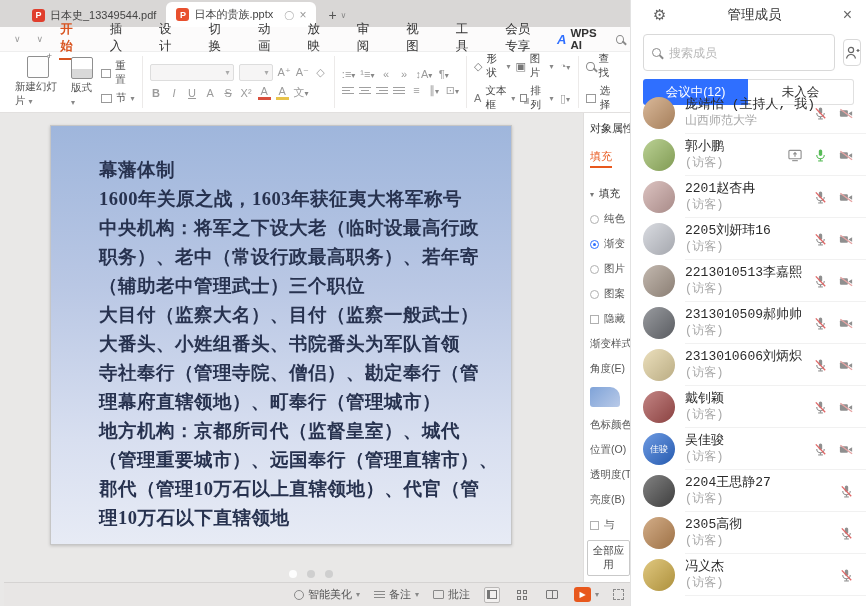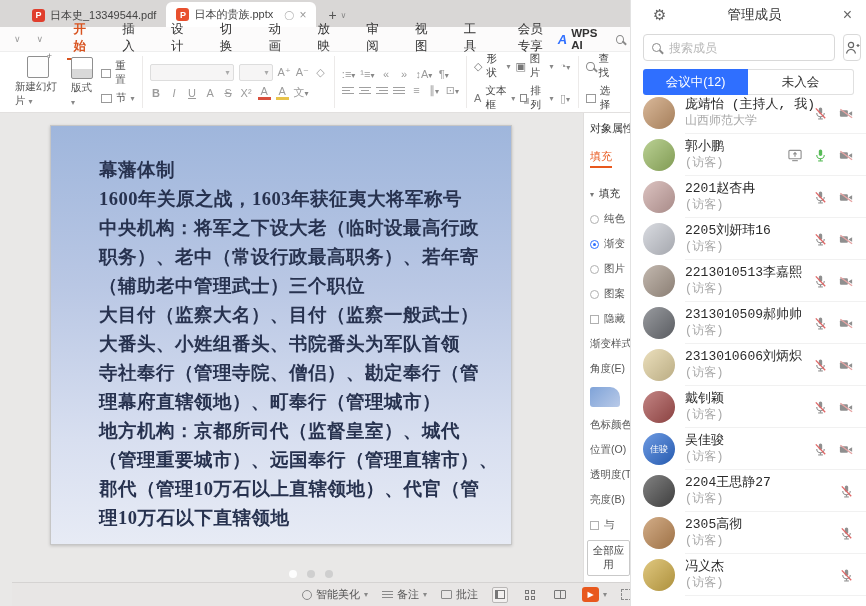--- a/index.html
+++ b/index.html
@@ -14,21 +14,21 @@
   .ficon{width:13px;height:13px;border-radius:3px;color:#fff;font-size:9px;font-weight:bold;display:inline-flex;align-items:center;justify-content:center;flex:0 0 13px;}
   .ficon.pdf{background:#e03e2d;}
   .ficon.ppt{background:#e8502e;}
   .tab-pin{color:#b0b0b0;font-size:9px;margin-left:auto;}
   .tab-close{color:#999;font-size:12px;}
   .newtab{display:flex;align-items:center;gap:4px;font-size:14px;color:#555;margin:0 0 4px 12px;}
   .newtab .sm{font-size:8px;color:#888;}
 
   .menubar{height:25px;background:#fcfbfb;display:flex;align-items:center;padding:0 6px;border-bottom:1px solid #eee;}
   .mchev{color:#9a9a9a;font-size:9px;margin:0 8px;}
-  .menu-items{display:flex;gap:29px;margin-left:16px;text-align:right;}
+  .menu-items{display:flex;gap:29px;margin-left:8px;}
   .menu-item{font-size:12.5px;color:#333;padding:3px 1px;}
   .menu-item.active{color:#d8531f;font-weight:bold;border-bottom:2px solid #d8531f;}
   .wpsai{display:flex;align-items:center;gap:4px;margin-left:14px;font-size:11.5px;font-weight:bold;color:#333;}
   .ai-logo{color:#2f6fff;font-weight:bold;font-style:italic;font-size:13px;}
   .mag{width:9px;height:9px;border:1.5px solid #8a8a8a;border-radius:50%;position:relative;display:inline-block;}
   .mag::after{content:'';position:absolute;width:5px;height:1.5px;background:#8a8a8a;transform:rotate(45deg);right:-4px;bottom:-1px;}
   .menubar .mag{margin-left:12px;}
 
   .ribbon{height:61px;background:#fff;border-bottom:1px solid #e2e0df;display:flex;align-items:stretch;padding:4px 6px;overflow:hidden;}
   .rgroup{display:flex;padding:0 7px;border-right:1px solid #eceae9;align-items:center;gap:6px;}
@@ -80,21 +80,21 @@
   .rd.on::after{content:'';position:absolute;left:2px;top:2px;right:2px;bottom:2px;border-radius:50%;background:#2f6fff;}
   .cbx{width:9px;height:9px;border:1px solid #b0b0b0;display:inline-block;flex:0 0 9px;background:#fff;}
   .swatch{width:30px;height:20px;border-radius:3px 10px 3px 3px;background:linear-gradient(135deg,#7fa3d8,#b9cae8);display:inline-block;}
   .apply-all{position:absolute;bottom:6px;left:3px;background:#fff;border:1px solid #c9c9c9;border-radius:2px;font-size:10.5px;color:#444;padding:3px 4px;font-family:inherit;}
 
   .notesbar{position:absolute;left:0;top:566px;width:583px;height:16px;background:#e3e1e0;border-top:1px solid #d2d0cf;font-size:11px;color:#9a9a9a;display:flex;align-items:center;padding-left:2px;}
   .dots{position:absolute;left:289px;top:570px;display:flex;gap:10px;}
   .dot{width:8px;height:8px;border-radius:50%;background:#fdfdfd;}
   .dot.dim{background:#cfcfcf;}
 
-  .statusbar{position:absolute;left:12px;bottom:0;width:630px;height:24px;background:#e8e6e5;border-top:1px solid #d5d3d2;display:flex;align-items:center;justify-content:flex-end;gap:14px;padding-right:10px;font-size:11px;color:#555;}
+  .statusbar{position:absolute;left:4px;bottom:0;width:630px;height:24px;background:#e8e6e5;border-top:1px solid #d5d3d2;display:flex;align-items:center;justify-content:flex-end;gap:14px;padding-right:10px;font-size:11px;color:#555;}
   .sb-item{display:flex;align-items:center;gap:4px;}
   .sb-circ{width:10px;height:10px;border:1.3px solid #8a8a8a;border-radius:50%;display:inline-block;}
   .sb-lines{width:11px;display:inline-flex;flex-direction:column;gap:2px;}
   .sb-lines i{height:1px;background:#8a8a8a;}
   .sb-rect{width:11px;height:9px;border:1px solid #8a8a8a;border-radius:1px;display:inline-block;}
   .view-ic{width:16px;height:16px;display:flex;align-items:center;justify-content:center;border:1px solid transparent;border-radius:2px;}
   .view-ic.sel{border-color:#b9b7b6;background:#f2f0ef;}
   .v-normal{width:10px;height:9px;border:1px solid #777;border-left-width:3px;}
   .grid4{width:10px;height:10px;display:grid;grid-template-columns:4px 4px;grid-template-rows:4px 4px;gap:2px;}
   .grid4 i{background:transparent;border:1px solid #777;}
@@ -103,21 +103,21 @@
   .playbtn{width:17px;height:15px;background:#e8581d;border-radius:3px;color:#fff;font-size:8px;display:flex;align-items:center;justify-content:center;}
   .fsq{width:11px;height:11px;border:1px dashed #8a8a8a;display:inline-block;}
 
   
   .mp{position:absolute;left:630px;top:0;width:236px;height:606px;background:#fff;border-left:1px solid #e2e2e2;}
   .mp-header{height:26px;display:flex;align-items:center;padding:4px 14px 0 22px;}
   .gear{color:#5f5f5f;font-size:15px;}
   .mp-title{flex:1;text-align:center;font-size:13.5px;color:#333;font-weight:500;}
   .mp-close{color:#666;font-size:16px;line-height:1;}
   .mp-search{display:flex;align-items:center;margin:8px 12px 0 12px;gap:8px;}
-  .search-box{flex:1;height:27px;border:1px solid #d9d9d9;border-radius:4px;background:#fff;display:flex;align-items:center;padding:0 8px;gap:6px;}
+  .search-box{flex:1;height:37px;border:1px solid #d9d9d9;border-radius:4px;background:#fff;display:flex;align-items:center;padding:0 8px;gap:6px;}
   .search-box input{border:none;outline:none;flex:1;font-size:12px;color:#333;font-family:inherit;background:transparent;min-width:0;}
   .search-box input::placeholder{color:#b8b8b8;}
   .add-btn{width:27px;height:27px;border:1px solid #d9d9d9;border-radius:4px;display:flex;align-items:center;justify-content:center;background:#fff;}
   .mp-tabs{display:flex;margin:8px 12px 0 12px;height:26px;}
   .mp-tab{flex:1;display:flex;align-items:center;justify-content:center;font-size:12.5px;}
   .mp-tab.active{background:#2f6fff;color:#fff;border-radius:3px 0 0 3px;}
   .mp-tab.idle{background:#fff;color:#333;border:1px solid #e0e0e0;border-left:none;border-radius:0 3px 3px 0;}
   .mp-list{position:absolute;left:0;right:0;top:92px;bottom:0;overflow:hidden;font-family:Liberation Mono, monospace;}
   .m-row{height:42px;display:flex;align-items:center;padding:0 12px;position:relative;}
   .m-row::after{content:'';position:absolute;left:54px;right:0;bottom:0;height:1px;background:#f1f1f1;}

